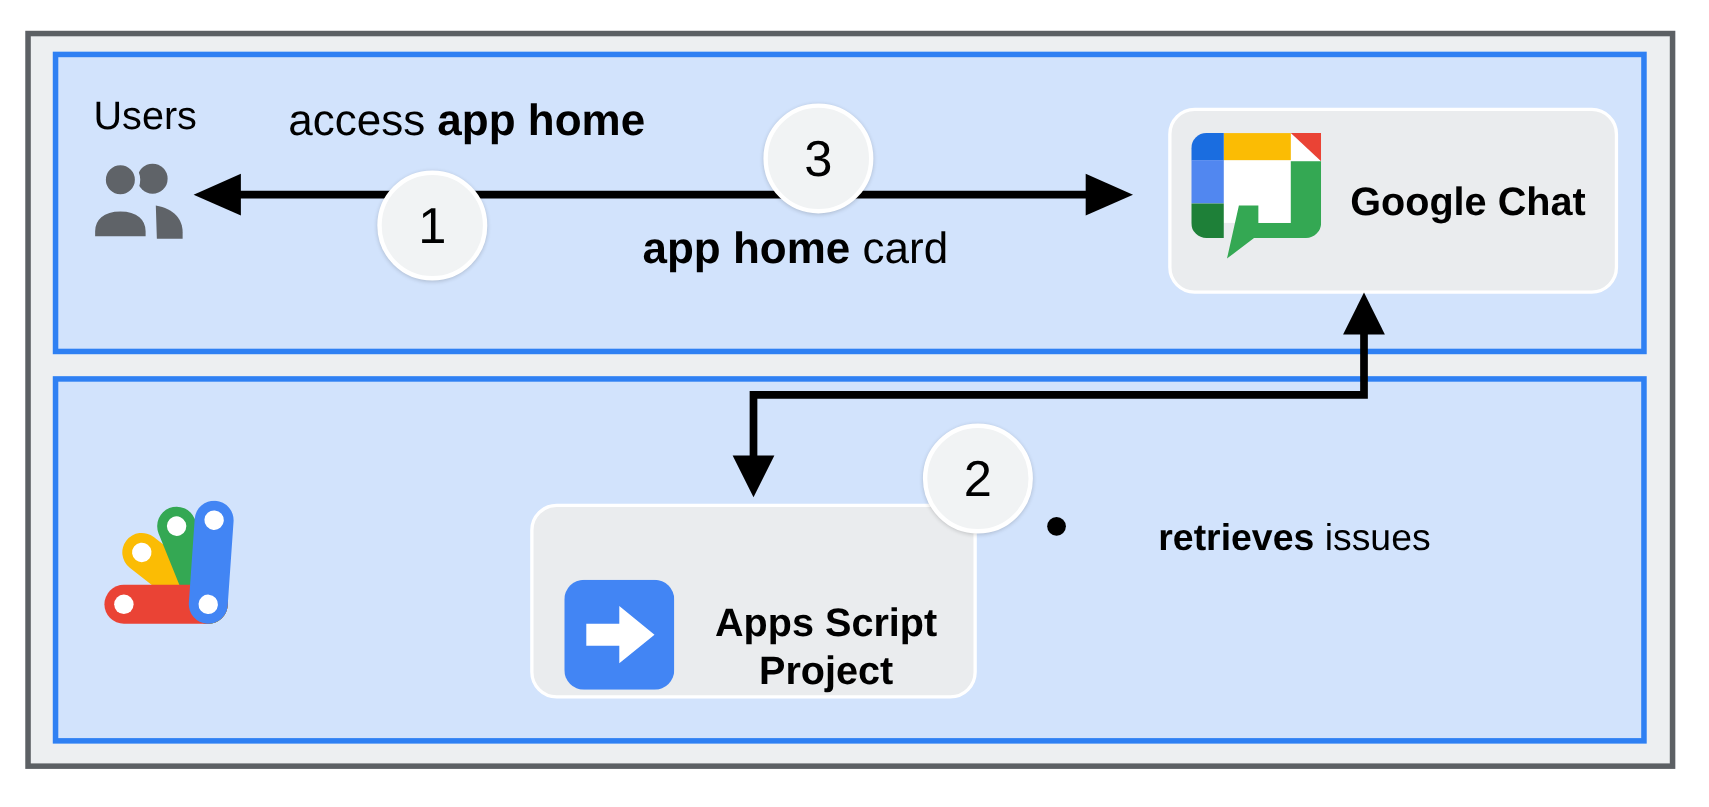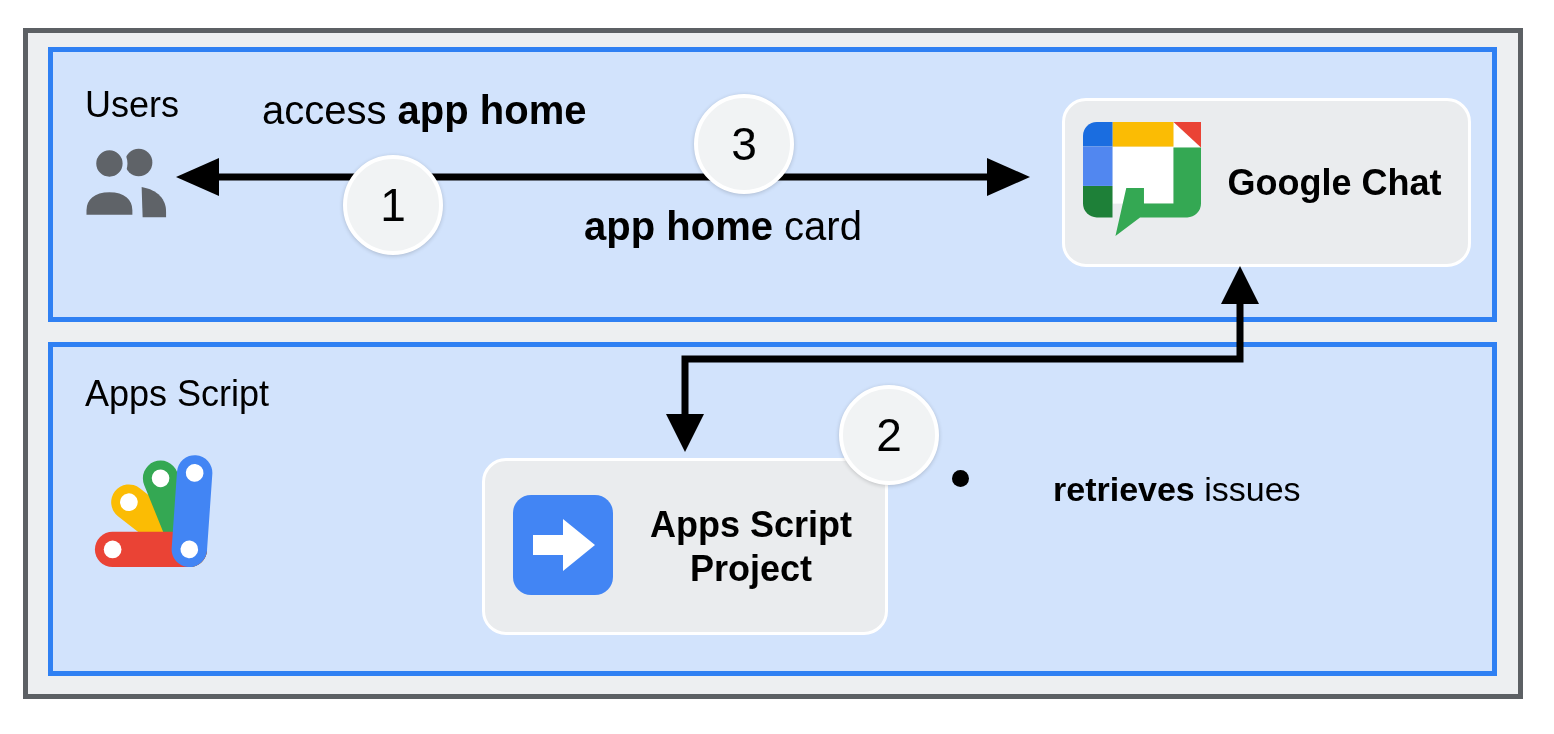--- a/index.html
+++ b/index.html
@@ -22,21 +22,21 @@
   .lane-apps-script{top:309px;height:324px;}
   .lane-label{position:absolute;font-size:36px;line-height:40px;color:var(--text);}
   .users-label{left:57px;top:52px;}
   .apps-label{left:57px;top:341px;}
   .users-icon{position:absolute;left:52px;top:108px;}
   .apps-script-logo{position:absolute;left:57px;top:422px;}
 
   .node{position:absolute;background:var(--node-fill);border:3px solid var(--node-border);
         border-radius:24px;display:flex;align-items:center;box-sizing:border-box;}
   .node-chat{left:1005px;top:65px;width:409px;height:169px;padding:0 18px 0 18px;gap:18px;margin-left:29px;}
-  .node-project{left:454px;top:425px;width:406px;height:177px;padding:0 18px 0 28px;gap:22px;}
+  .node-project{left:454px;top:425px;width:406px;height:177px;padding:0 18px 0 28px;gap:22px;align-items:flex-end;}
   .node-label{flex:1;text-align:center;font-weight:bold;font-size:36px;line-height:44px;color:var(--text);}
 
   .connectors{position:absolute;left:0;top:0;width:1554px;height:734px;pointer-events:none;}
 
   .badge{position:absolute;width:100px;height:100px;border-radius:50%;
          background:var(--badge-fill);border:4px solid var(--badge-border);box-sizing:border-box;
          display:flex;align-items:center;justify-content:center;font-size:46px;color:var(--text);
          box-shadow:0 1px 4px rgba(0,0,0,0.18);}
   .badge-1{left:343px;top:155px;}
   .badge-3{left:694px;top:94px;}
@@ -56,21 +56,20 @@
 </head>
 <body>
 
 <div class="stage">
   <div class="frame">
 
     <div class="lane lane-users"></div>
     <div class="lane lane-apps-script"></div>
 
     <div class="lane-label users-label">Users</div>
-    <div class="lane-label apps-label">Apps Script</div>
 
     <div class="users-icon">
       <svg width="94" height="82" viewBox="0 0 96 84">
         <g fill="var(--icon-gray)">
           <circle cx="60" cy="22" r="14"></circle>
           <path d="M63 47 C80 50 88 60 88 72 L88 78 L64 78 Z"></path>
           <circle cx="30" cy="23" r="16" stroke="var(--lane-fill)" stroke-width="5"></circle>
           <path d="M30 50 C13 50 4 59 4 71 L4 78 L56 78 L56 71 C56 59 47 50 30 50 Z" stroke="var(--lane-fill)" stroke-width="5"></path>
         </g>
       </svg>

